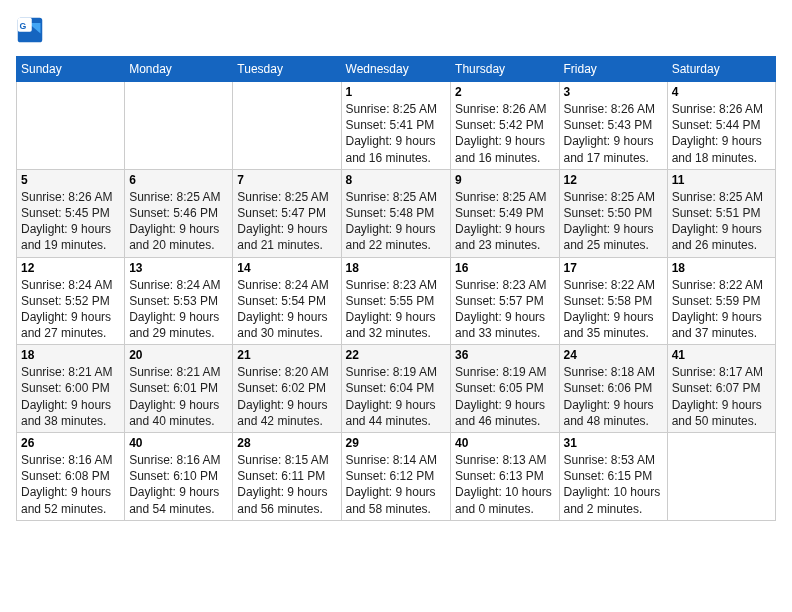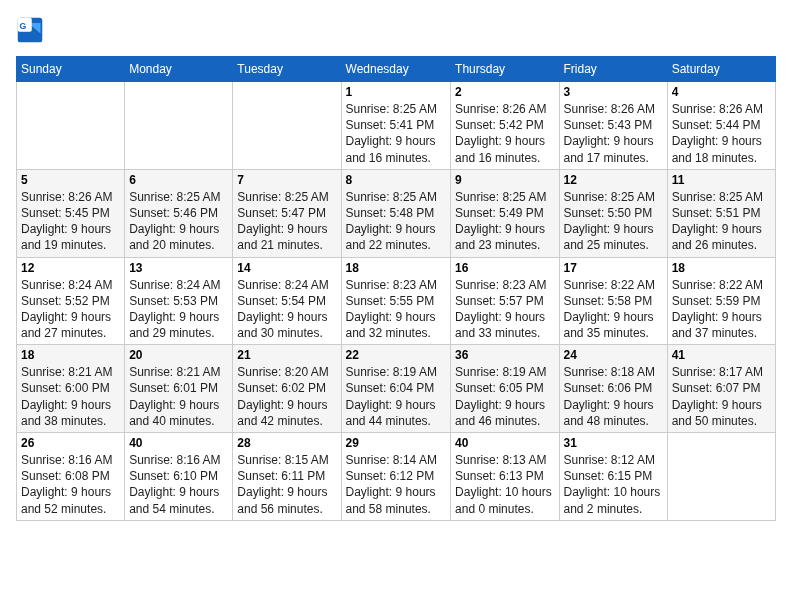--- a/index.html
+++ b/index.html
@@ -353,21 +353,21 @@
           </td>
           <td>
             <span class="day-num">40</span>
             <div class="day-info" style="white-space: pre-line;">Sunrise: 8:13 AM
 Sunset: 6:13 PM
 Daylight: 10 hours
 and 0 minutes.</div>
           </td>
           <td>
             <span class="day-num">31</span>
-            <div class="day-info" style="white-space: pre-line;">Sunrise: 8:12 AM
+            <div class="day-info" style="white-space: pre-line;">Sunrise: 8:53 AM
 Sunset: 6:15 PM
 Daylight: 10 hours
 and 2 minutes.</div>
           </td>
           <td class="empty-cell"></td>
         </tr>
       </tbody>
   </table>
 </div>
 

